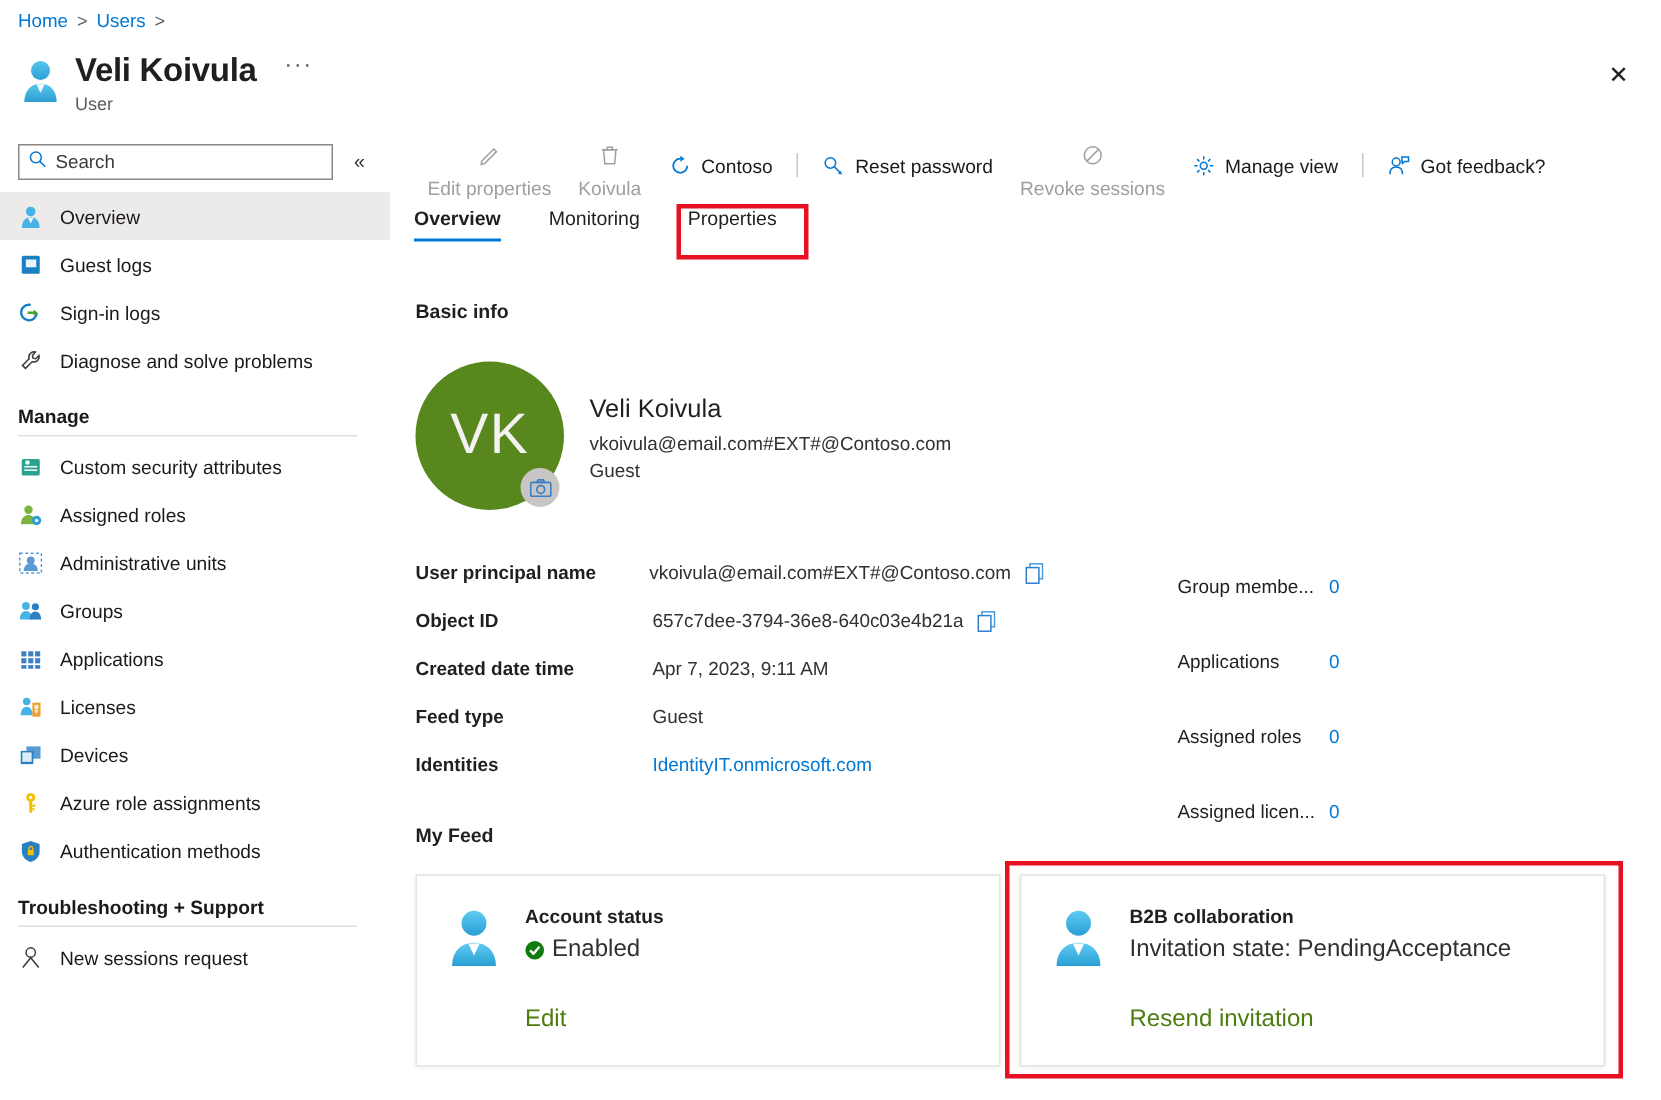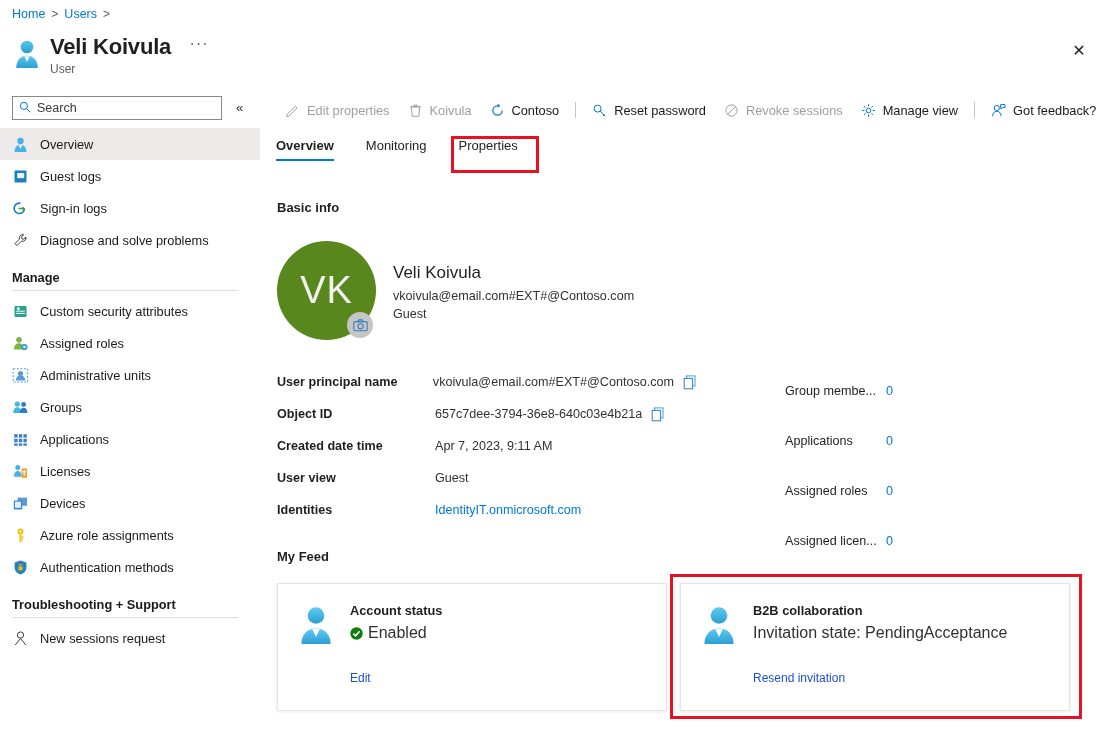--- a/index.html
+++ b/index.html
@@ -77,21 +77,21 @@
   
   .cmdbar {
     position:absolute; left:276px; top:96px; right:0; height:28px;
     display:flex; align-items:center; gap:0px;
   }
   .cmd {
     display:flex; align-items:center; gap:7px;
     font-size:12.8px; color:#1b1a19; padding:0 9px; height:28px;
     cursor:pointer; white-space:nowrap;
   }
-  .cmd.disabled { color:#a19f9d; cursor:default; }
+  .cmd.disabled { color:#a19f9d; cursor:default;flex-direction:column; }
   .cmd-sep { width:1px; height:16px; background:#c8c6c4; margin:0 7px; }
   .cmd svg { display:block; }
 
   
   .tabs { position:absolute; left:276px; top:138px; display:flex; align-items:flex-end; }
   .tab {
     font-size:13px; color:#201f1e; padding:0 0 8px 0; margin-right:32px;
     cursor:pointer; position:relative;
   }
   .tab.active { font-weight:700; }
@@ -146,21 +146,21 @@
     position:absolute; background:#fff;
     border:1px solid #e6e4e2;
     box-shadow:0 1.2px 3.6px rgba(0,0,0,0.10), 0 0.3px 0.9px rgba(0,0,0,0.10);
   }
   .card-inner { padding:18px 18px 14px 18px; display:flex; gap:14px; }
   .card-icon { width:40px; height:42px; flex:0 0 40px; margin-top:2px; }
   .card-body { flex:1; }
   .card-title { font-size:12.8px; font-weight:700; color:#201f1e; line-height:18px; }
   .card-sub { font-size:16px; color:#323130; line-height:20px; margin-top:3px;
               display:flex; align-items:center; gap:5px; }
-  .card-link { font-size:12px; color:#1d4ed8; cursor:pointer; margin-top:28px; display:inline-block; }
+  .card-link { font-size:16px; color:#4d7c0f; cursor:pointer; margin-top:28px; display:inline-block; }
   .feed-highlight {
     position:absolute; left:670px; top:574px; width:412px; height:145px;
     border:3px solid #e81123; pointer-events:none;
   }
 </style>
 </head>
 <body>
 
 <div class="page">
 
@@ -509,21 +509,21 @@
           <rect x="3.6" y="0.9" width="8.4" height="10" fill="none" stroke="#4a9cdb" stroke-width="1"></rect>
           <rect x="1.2" y="3.4" width="8.4" height="10.4" fill="#fff" stroke="#2f7fd0" stroke-width="1"></rect>
         </svg>
       </span>
     </div>
     <div class="prow">
       <div class="plabel">Created date time</div>
       <div class="pvalue">Apr 7, 2023, 9:11 AM</div>
     </div>
     <div class="prow">
-      <div class="plabel">User view</div>
+      <div class="plabel">Feed type</div>
       <div class="pvalue">Guest</div>
     </div>
     <div class="prow">
       <div class="plabel">Identities</div>
       <div class="pvalue link">IdentityIT.onmicrosoft.com</div>
     </div>
   </div>
 
   <div class="stats">
     <div class="srow">

